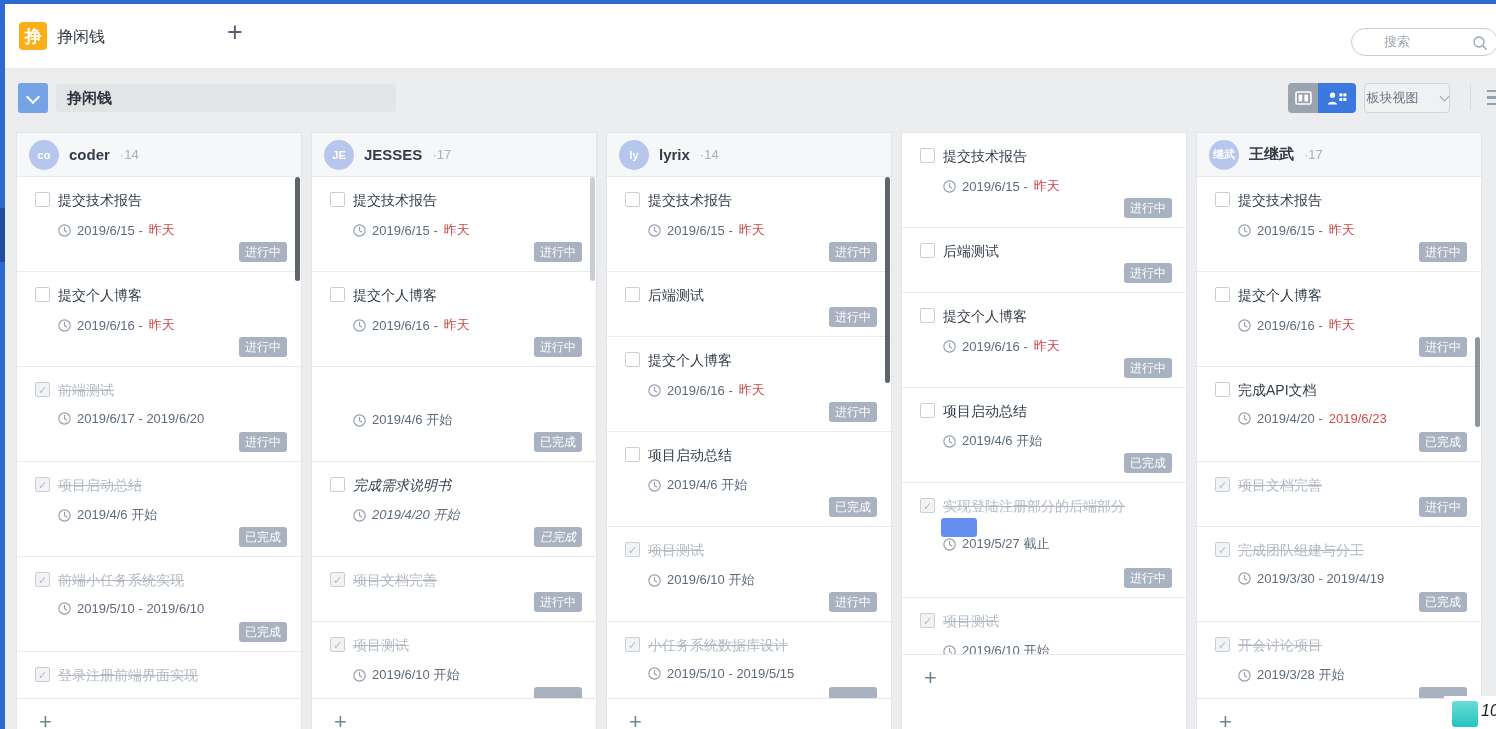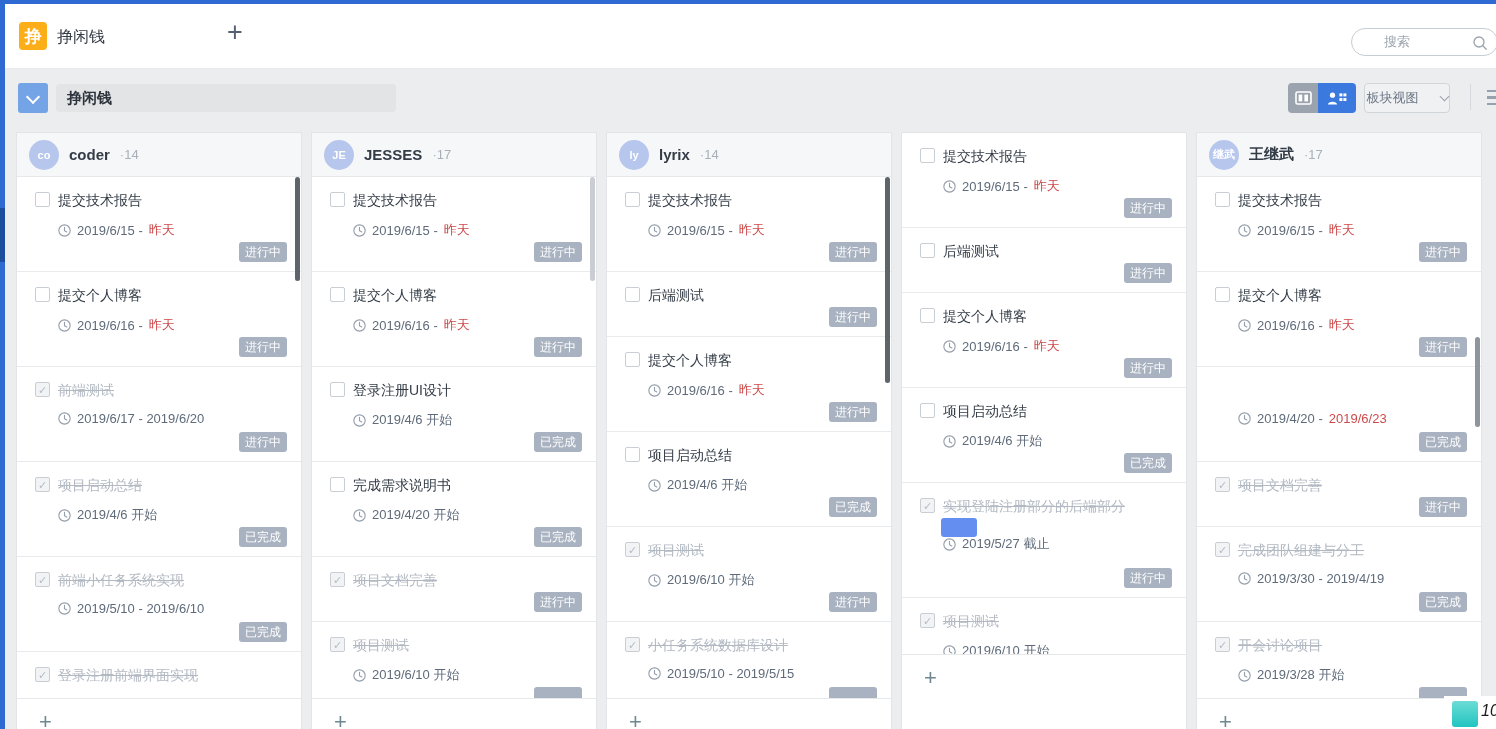--- a/index.html
+++ b/index.html
@@ -261,34 +261,30 @@
             <svg width="13" height="13" viewBox="0 0 14 14">
               <circle cx="7" cy="7" r="6.1" fill="none" stroke="#949eab" stroke-width="1.2"></circle>
               <path d="M7 3.6 L7 7.2 L9.5 8.5" fill="none" stroke="#949eab" stroke-width="1.2" stroke-linecap="round"></path>
             </svg>
             <span>2019/6/16 - </span>
             <span class="date-red">昨天</span>
           </div>
           <span class="badge">进行中</span>
         </div>
         <div class="card" style="height: 95px;">
-          <div class="title-row">
-            <span class="cb"></span>
-            <span class="card-title">登录注册UI设计</span>
-          </div>
           <div class="date-row">
             <svg width="13" height="13" viewBox="0 0 14 14">
               <circle cx="7" cy="7" r="6.1" fill="none" stroke="#949eab" stroke-width="1.2"></circle>
               <path d="M7 3.6 L7 7.2 L9.5 8.5" fill="none" stroke="#949eab" stroke-width="1.2" stroke-linecap="round"></path>
             </svg>
             <span>2019/4/6 开始</span>
           </div>
           <span class="badge">已完成</span>
         </div>
-        <div class="card" style="height: 95px;">
+        <div class="card" style="height: 95px; font-style: italic;">
           <div class="title-row">
             <span class="cb"></span>
             <span class="card-title">完成需求说明书</span>
           </div>
           <div class="date-row">
             <svg width="13" height="13" viewBox="0 0 14 14">
               <circle cx="7" cy="7" r="6.1" fill="none" stroke="#949eab" stroke-width="1.2"></circle>
               <path d="M7 3.6 L7 7.2 L9.5 8.5" fill="none" stroke="#949eab" stroke-width="1.2" stroke-linecap="round"></path>
             </svg>
             <span>2019/4/20 开始</span>
@@ -531,20 +527,24 @@
             <svg width="13" height="13" viewBox="0 0 14 14">
               <circle cx="7" cy="7" r="6.1" fill="none" stroke="#949eab" stroke-width="1.2"></circle>
               <path d="M7 3.6 L7 7.2 L9.5 8.5" fill="none" stroke="#949eab" stroke-width="1.2" stroke-linecap="round"></path>
             </svg>
             <span>2019/6/16 - </span>
             <span class="date-red">昨天</span>
           </div>
           <span class="badge">进行中</span>
         </div>
         <div class="card" style="height: 95px;">
+          <div class="title-row">
+            <span class="cb"></span>
+            <span class="card-title">完成API文档</span>
+          </div>
           <div class="date-row">
             <svg width="13" height="13" viewBox="0 0 14 14">
               <circle cx="7" cy="7" r="6.1" fill="none" stroke="#949eab" stroke-width="1.2"></circle>
               <path d="M7 3.6 L7 7.2 L9.5 8.5" fill="none" stroke="#949eab" stroke-width="1.2" stroke-linecap="round"></path>
             </svg>
             <span>2019/4/20 - </span>
             <span class="date-red">2019/6/23</span>
           </div>
           <span class="badge">已完成</span>
         </div>

